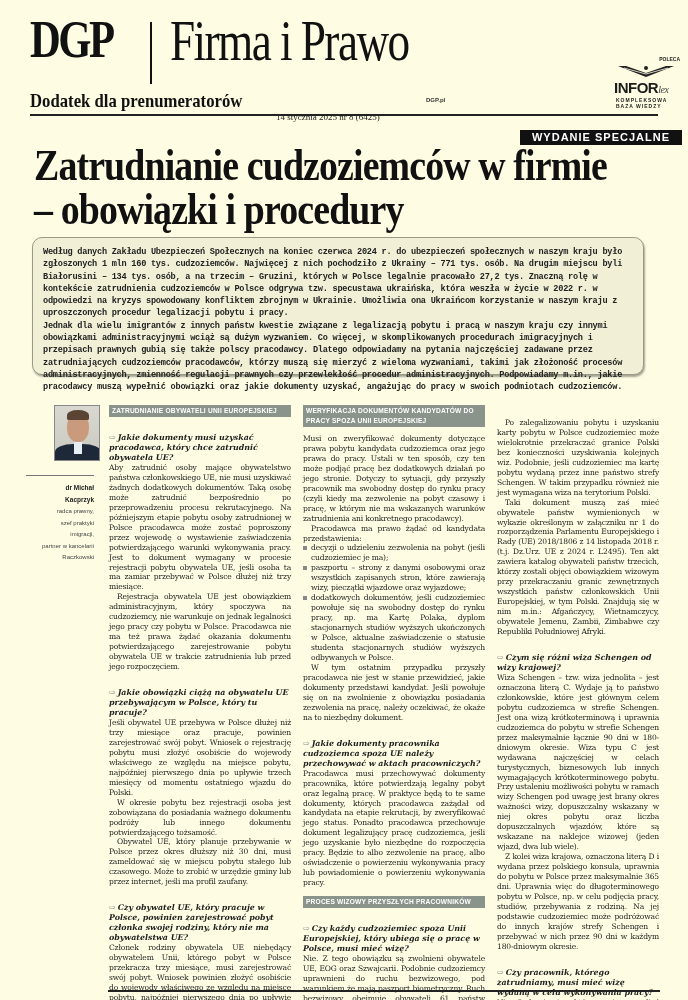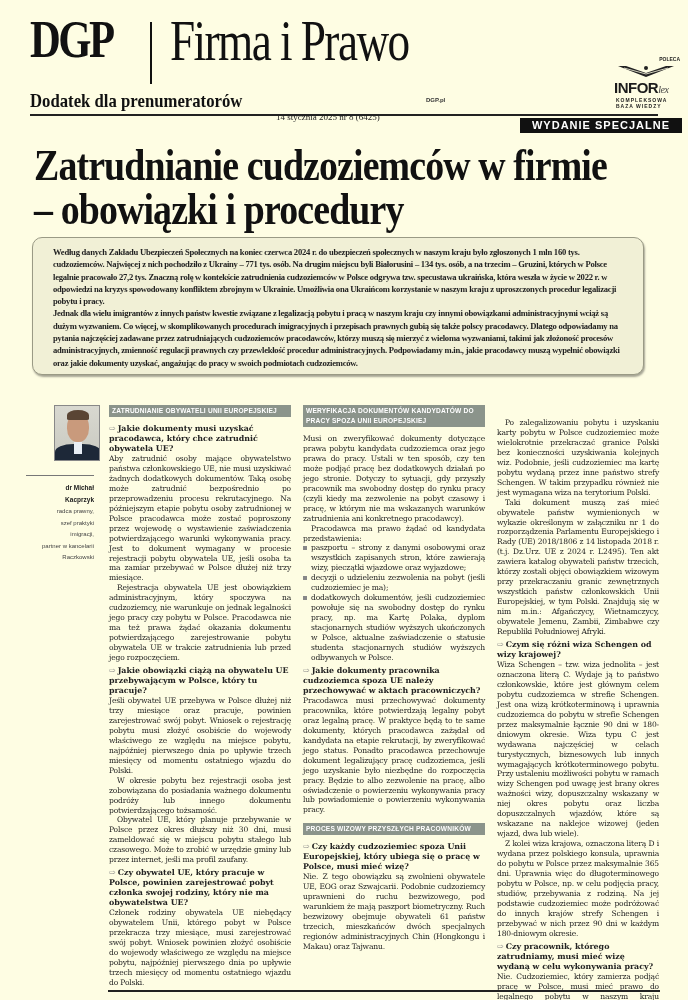--- a/index.html
+++ b/index.html
@@ -39,40 +39,40 @@
     }
     .site { position: absolute; left: 426px; top: 97px; font-family: "Liberation Sans", sans-serif; font-size: 6px; font-weight: bold; color: #333; }
     .top-rule { position: absolute; left: 30px; top: 114px; width: 628px; height: 2px; background: #222; }
     .infor { position: absolute; left: 610px; top: 56px; width: 72px; height: 58px; }
     .infor .poleca { position: absolute; right: 2px; top: 0; font-family: "Liberation Sans", sans-serif; font-size: 5px; font-weight: bold; }
     .infor .wing { position: absolute; left: 6px; top: 8px; width: 60px; height: 14px; }
     .infor .logo { position: absolute; left: 4px; top: 23px; font-family: "Liberation Sans", sans-serif; font-weight: bold; font-size: 15px; letter-spacing: -0.5px; }
     .infor .logo small { font-family: "Liberation Serif", serif; font-style: italic; font-weight: normal; font-size: 10px; color: #444; }
     .infor .tag { position: absolute; left: 6px; top: 41px; font-family: "Liberation Sans", sans-serif; font-size: 5px; letter-spacing: 1px; line-height: 6px; font-weight: bold; }
     .special {
-      position: absolute; left: 520px; top: 118px; width: 162px; height: 15px;
+      position: absolute; left: 520px; top: 130px; width: 162px; height: 15px;
       background: #111; color: #fff;
       font-family: "Liberation Sans", sans-serif; font-weight: bold; font-size: 11px;
       letter-spacing: 1px; text-align: center; line-height: 15px;
     }
     
     .headline {
       position: absolute; left: 34px; top: 144px; width: 640px;
       font-family: "Liberation Serif", serif; font-size: 44px; line-height: 44px;
       letter-spacing: -1px; color: #111;
       transform: scaleX(0.86); transform-origin: left top;
       white-space: nowrap;
     }
     
     .lead {
       position: absolute; left: 32px; top: 237px; width: 612px; height: 138px;
       background: #f1f0d6; border: 1px solid #9a9a85; border-radius: 10px;
       box-shadow: 1px 2px 2px rgba(0,0,0,0.35);
-      padding: 8px 20px;
-      font-family: Liberation Serif, serif; font-weight: bold; font-size: 8.6px; line-height: 12.3px;
+      padding: 8px 10px;
+      font-family: Liberation Mono, monospace; font-weight: bold; font-size: 8.6px; line-height: 12.3px;
       color: #222;
     }
     .lead p { margin: 0; letter-spacing: -0.25px; }
     
     .author { position: absolute; left: 30px; top: 405px; width: 60px; }
     .author .photo {
       position: relative; margin-left: 24px; width: 46px; height: 56px;
       border: 1px solid #888; overflow: hidden;
       background: linear-gradient(#d8d8d0, #c9c9c0);
     }
@@ -86,21 +86,21 @@
     
     .col { position: absolute; top: 405px; font-family: "DejaVu Serif", serif; font-size: 7.55px; line-height: 9.95px; color: #222; }
     .col1 { left: 109px; width: 182px; }
     .col2 { left: 303px; width: 182px; }
     .col3 { left: 497px; width: 162px; top: 418px; }
     .sec-bar {
       background: #8b948b; color: #fff;
       font-family: "Liberation Sans", sans-serif; font-weight: bold; font-size: 6.6px; line-height: 10px;
       padding: 1px 3px; letter-spacing: 0.2px; margin-bottom: 7px; text-transform: uppercase;
     }
-    .q { font-weight: bold; font-size: 7.9px; line-height: 10px; margin-top: 3px; }
+    .q { font-weight: bold; font-size: 7.9px; line-height: 10px; margin-top: 16px; font-style: italic; }
     .q:first-of-type { margin-top: 0; }
     .q .arrow { color: #888; font-weight: normal; margin-right: 2px; }
     .p { text-align: justify; letter-spacing: -0.15px; }
     .p.ind { text-indent: 8px; }
     ul.bul { list-style: none; }
     ul.bul li { position: relative; padding-left: 8px; text-align: justify; letter-spacing: -0.15px; }
     ul.bul li::before { content: ""; position: absolute; left: 0; top: 3px; width: 4px; height: 4px; background: #888; }
     .bottom-rule { position: absolute; left: 108px; top: 990px; width: 552px; height: 2px; background: #222; }
   </style>
 </head>
@@ -163,24 +163,25 @@
   <div class="q"><span class="arrow">⇨</span><span>Czy obywatel UE, który pracuje w Polsce, powinien zarejestrować pobyt członka swojej rodziny, który nie ma obywatelstwa UE?</span></div>
   <div class="p">Członek rodziny obywatela UE niebędący obywatelem Unii, którego pobyt w Polsce przekracza trzy miesiące, musi zarejestrować swój pobyt. Wniosek powinien złożyć osobiście do wojewody właściwego ze względu na miejsce pobytu, najpóźniej pierwszego dnia po upływie trzech miesięcy od momentu ostatniego wjazdu do Polski.</div>
 
 </article>
 
 <article class="col col2">
   <div class="sec-bar">Weryfikacja dokumentów kandydatów do pracy spoza Unii Europejskiej</div>
   <div class="p">Musi on zweryfikować dokumenty dotyczące prawa pobytu kandydata cudzoziemca oraz jego prawa do pracy. Ustali w ten sposób, czy ten może podjąć pracę bez dodatkowych działań po jego stronie. Dotyczy to sytuacji, gdy przyszły pracownik ma swobodny dostęp do rynku pracy (czyli kiedy ma zezwolenie na pobyt czasowy i pracę, w którym nie ma wskazanych warunków zatrudnienia ani konkretnego pracodawcy).</div>
   <div class="p ind">Pracodawca ma prawo żądać od kandydata przedstawienia:</div>
   <ul class="bul">
+    <li>decyzji o udzieleniu zezwolenia na pobyt (jeśli cudzoziemiec je ma);</li>
     <li>paszportu – strony z danymi osobowymi oraz wszystkich zapisanych stron, które zawierają wizy, pieczątki wjazdowe oraz wyjazdowe;</li>
-    <li>decyzji o udzieleniu zezwolenia na pobyt (jeśli cudzoziemiec je ma);</li>
     <li>dodatkowych dokumentów, jeśli cudzoziemiec powołuje się na swobodny dostęp do rynku pracy, np. ma Kartę Polaka, dyplom stacjonarnych studiów wyższych ukończonych w Polsce, aktualne zaświadczenie o statusie studenta stacjonarnych studiów wyższych odbywanych w Polsce.</li>
   </ul>
+  <div class="p ind">W tym ostatnim przypadku przyszły pracodawca nie jest w stanie przewidzieć, jakie dokumenty przedstawi kandydat. Jeśli powołuje się on na zwolnienie z obowiązku posiadania zezwolenia na pracę, należy oczekiwać, że okaże na to niezbędny dokument.</div>
   <div class="q"><span class="arrow">⇨</span><span>Jakie dokumenty pracownika cudzoziemca spoza UE należy przechowywać w aktach pracowniczych?</span></div>
   <div class="p">Pracodawca musi przechowywać dokumenty pracownika, które potwierdzają legalny pobyt oraz legalną pracę. W praktyce będą to te same dokumenty, których pracodawca zażądał od kandydata na etapie rekrutacji, by zweryfikować jego status. Ponadto pracodawca przechowuje dokument legalizujący pracę cudzoziemca, jeśli jego uzyskanie było niezbędne do rozpoczęcia pracy. Będzie to albo zezwolenie na pracę, albo oświadczenie o powierzeniu wykonywania pracy lub powiadomienie o powierzeniu wykonywania pracy.</div>
   <div class="sec-bar" style="margin-top:8px">Proces wizowy przyszłych pracowników</div>
   <div class="q"><span class="arrow">⇨</span><span>Czy każdy cudzoziemiec spoza Unii Europejskiej, który ubiega się o pracę w Polsce, musi mieć wizę?</span></div>
   <div class="p">Nie. Z tego obowiązku są zwolnieni obywatele UE, EOG oraz Szwajcarii. Podobnie cudzoziemcy uprawnieni do ruchu bezwizowego, pod warunkiem że mają paszport biometryczny. Ruch bezwizowy obejmuje obywateli 61 państw trzecich, mieszkańców dwóch specjalnych regionów administracyjnych Chin (Hongkongu i Makau) oraz Tajwanu.</div>
 
 </article>
 
 <article class="col col3">
   <div class="p ind">Po zalegalizowaniu pobytu i uzyskaniu karty pobytu w Polsce cudzoziemiec może wielokrotnie przekraczać granice Polski bez konieczności uzyskiwania kolejnych wiz. Podobnie, jeśli cudzoziemiec ma kartę pobytu wydaną przez inne państwo strefy Schengen. W takim przypadku również nie jest wymagana wiza na terytorium Polski.</div>

